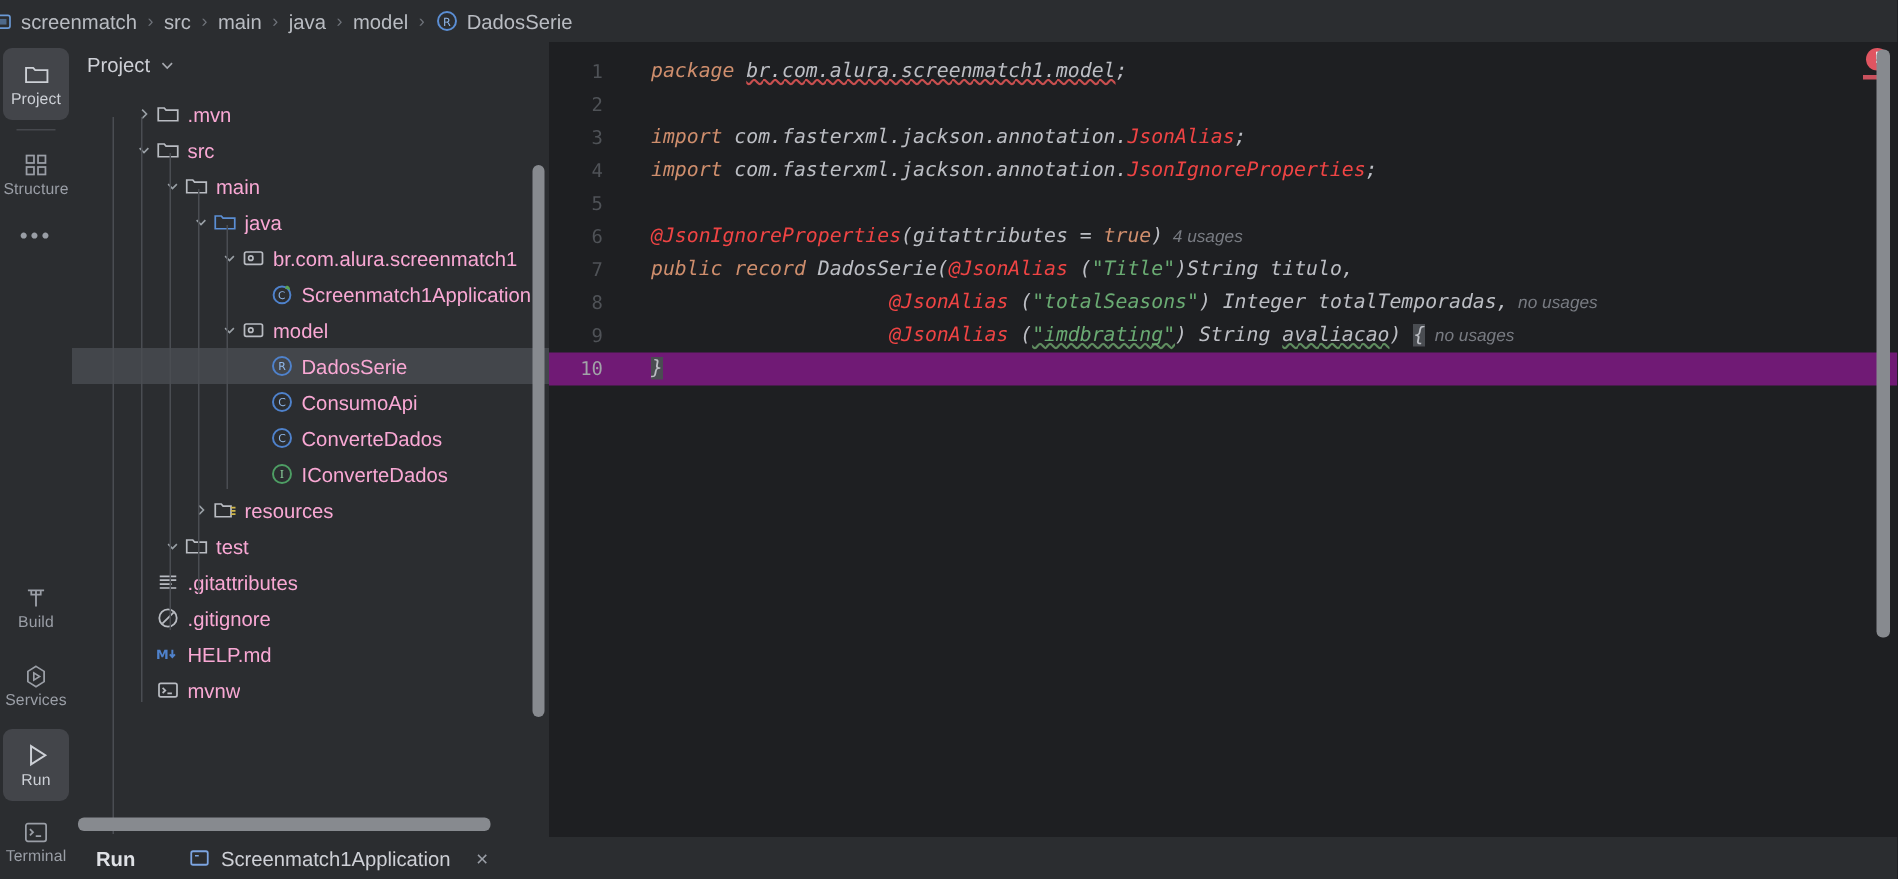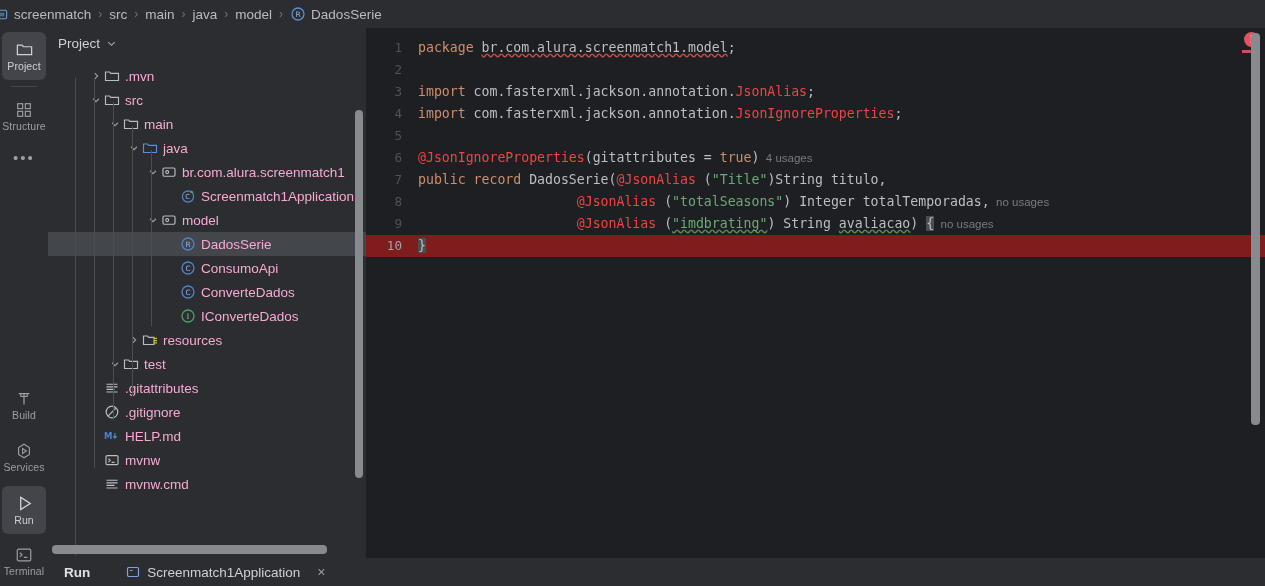--- a/index.html
+++ b/index.html
@@ -84,27 +84,27 @@
     position: absolute; left: 366px; top: 28px; width: 899px; height: 530px;
     background: #1e1f22; overflow: hidden;
   }
   .code-area {
     position: relative;
     font-family: "DejaVu Sans Mono", monospace;
     font-size: 13.2px; line-height: 22px;
     padding-top: 9px;
   }
   .code-line { position: relative; height: 22px; white-space: pre; }
-  .code-line.caret-line { background: #7f1d1d; }
+  .code-line.caret-line { background: #701a75; }
   .gutter {
     position: absolute; left: 0; top: 0; width: 36px; height: 22px;
     text-align: right; color: #4f5257; font-size: 12.6px;
   }
   .caret-line .gutter { color: #a1a3a8; }
-  .code-text { display: block; margin-left: 52px; }
+  .code-text { display: block; margin-left: 68px; font-style: italic; }
 
   .tok-kw      { color: #cf8e6d; }
   .tok-plain   { color: #bcbec4; }
   .tok-ann     { color: #ef4444; }
   .tok-str     { color: #6aab73; }
   .tok-hint    { color: #787b82; font-family: "Liberation Sans", sans-serif; font-size: 11.5px; }
   .squiggle-red   { text-decoration: underline wavy #c94f4f; text-decoration-skip-ink: none; }
   .squiggle-green { text-decoration: underline wavy #5f8c5f; text-decoration-skip-ink: none; }
   .caret-block { background: #4a4d52; }
 
@@ -466,30 +466,20 @@
         <div class="tree-row">
           <span style="width: 41px; flex: 0 0 auto;"></span>
           <span class="arrow empty"></span>
           <span class="row-icon">
             <svg width="16" height="16" viewBox="0 0 16 16">
               <rect x="2" y="3.6" width="12" height="9" rx="1.2" fill="none" stroke="#b9bcc2" stroke-width="1.15"></rect>
               <path d="M4.4 6.6l1.8 1.7-1.8 1.7M7.6 10.3h3" stroke="#b9bcc2" stroke-width="1.15" fill="none"></path>
             </svg>
           </span>
           <span class="tree-label">mvnw</span>
-        </div>
-        <div class="tree-row">
-          <span style="width: 41px; flex: 0 0 auto;"></span>
-          <span class="arrow empty"></span>
-          <span class="row-icon">
-            <svg width="16" height="16" viewBox="0 0 16 16">
-              <path d="M2.5 4.2h11M2.5 6.8h11M2.5 9.4h8M2.5 12h11" stroke="#b9bcc2" stroke-width="1.15"></path>
-            </svg>
-          </span>
-          <span class="tree-label">mvnw.cmd</span>
         </div>
         <div class="guide" style="left: 27px; top: 20px; height: 478px;"></div>
         <div class="guide" style="left: 46px; top: 20px; height: 390px;"></div>
         <div class="guide" style="left: 65px; top: 44px; height: 318px;"></div>
         <div class="guide" style="left: 84px; top: 68px; height: 270px;"></div>
         <div class="guide" style="left: 103px; top: 92px; height: 176px;"></div>
       </div>
 
     <div class="tree-vscroll"></div>
     <div class="tree-hscroll"></div>

